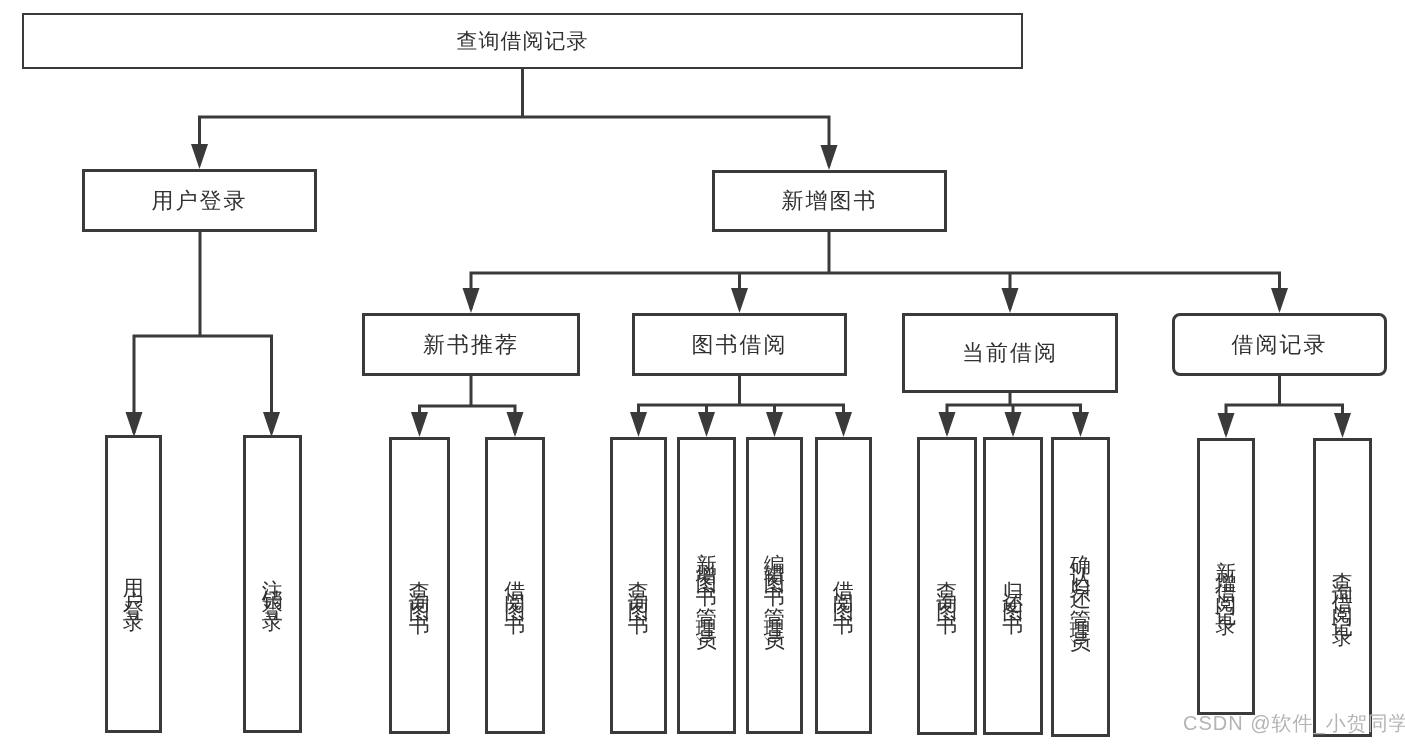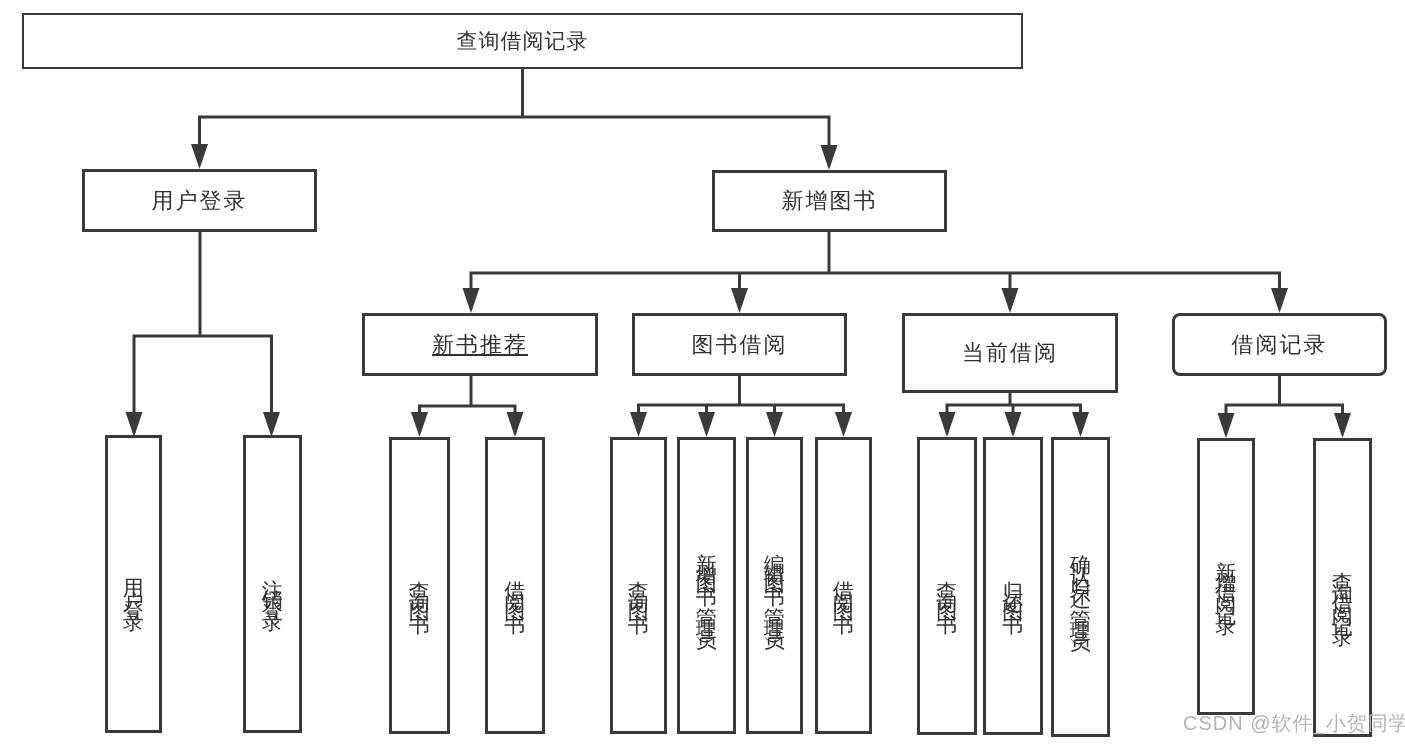--- a/index.html
+++ b/index.html
@@ -117,21 +117,21 @@
     <span>查询借阅记录</span>
   </div>
 
   <div class="node" style="left:82px; top:169px; width:235px; height:63px;">
     <span>用户登录</span>
   </div>
   <div class="node" style="left:712px; top:170px; width:235px; height:62px;">
     <span>新增图书</span>
   </div>
 
-  <div class="node" style="left:362px; top:313px; width:236px; height:63px;text-decoration:underline;">
+  <div class="node" style="left:362px; top:313px; width:218px; height:63px;">
     <span>新书推荐</span>
   </div>
   <div class="node" style="left:632px; top:313px; width:215px; height:63px;align-items:center;">
     <span>图书借阅</span>
   </div>
   <div class="node" style="left:902px; top:313px; width:216px; height:80px;">
     <span>当前借阅</span>
   </div>
   <div class="node" style="left:1172px; top:313px; width:215px; height:63px;border-radius:8px;">
     <span>借阅记录</span>

